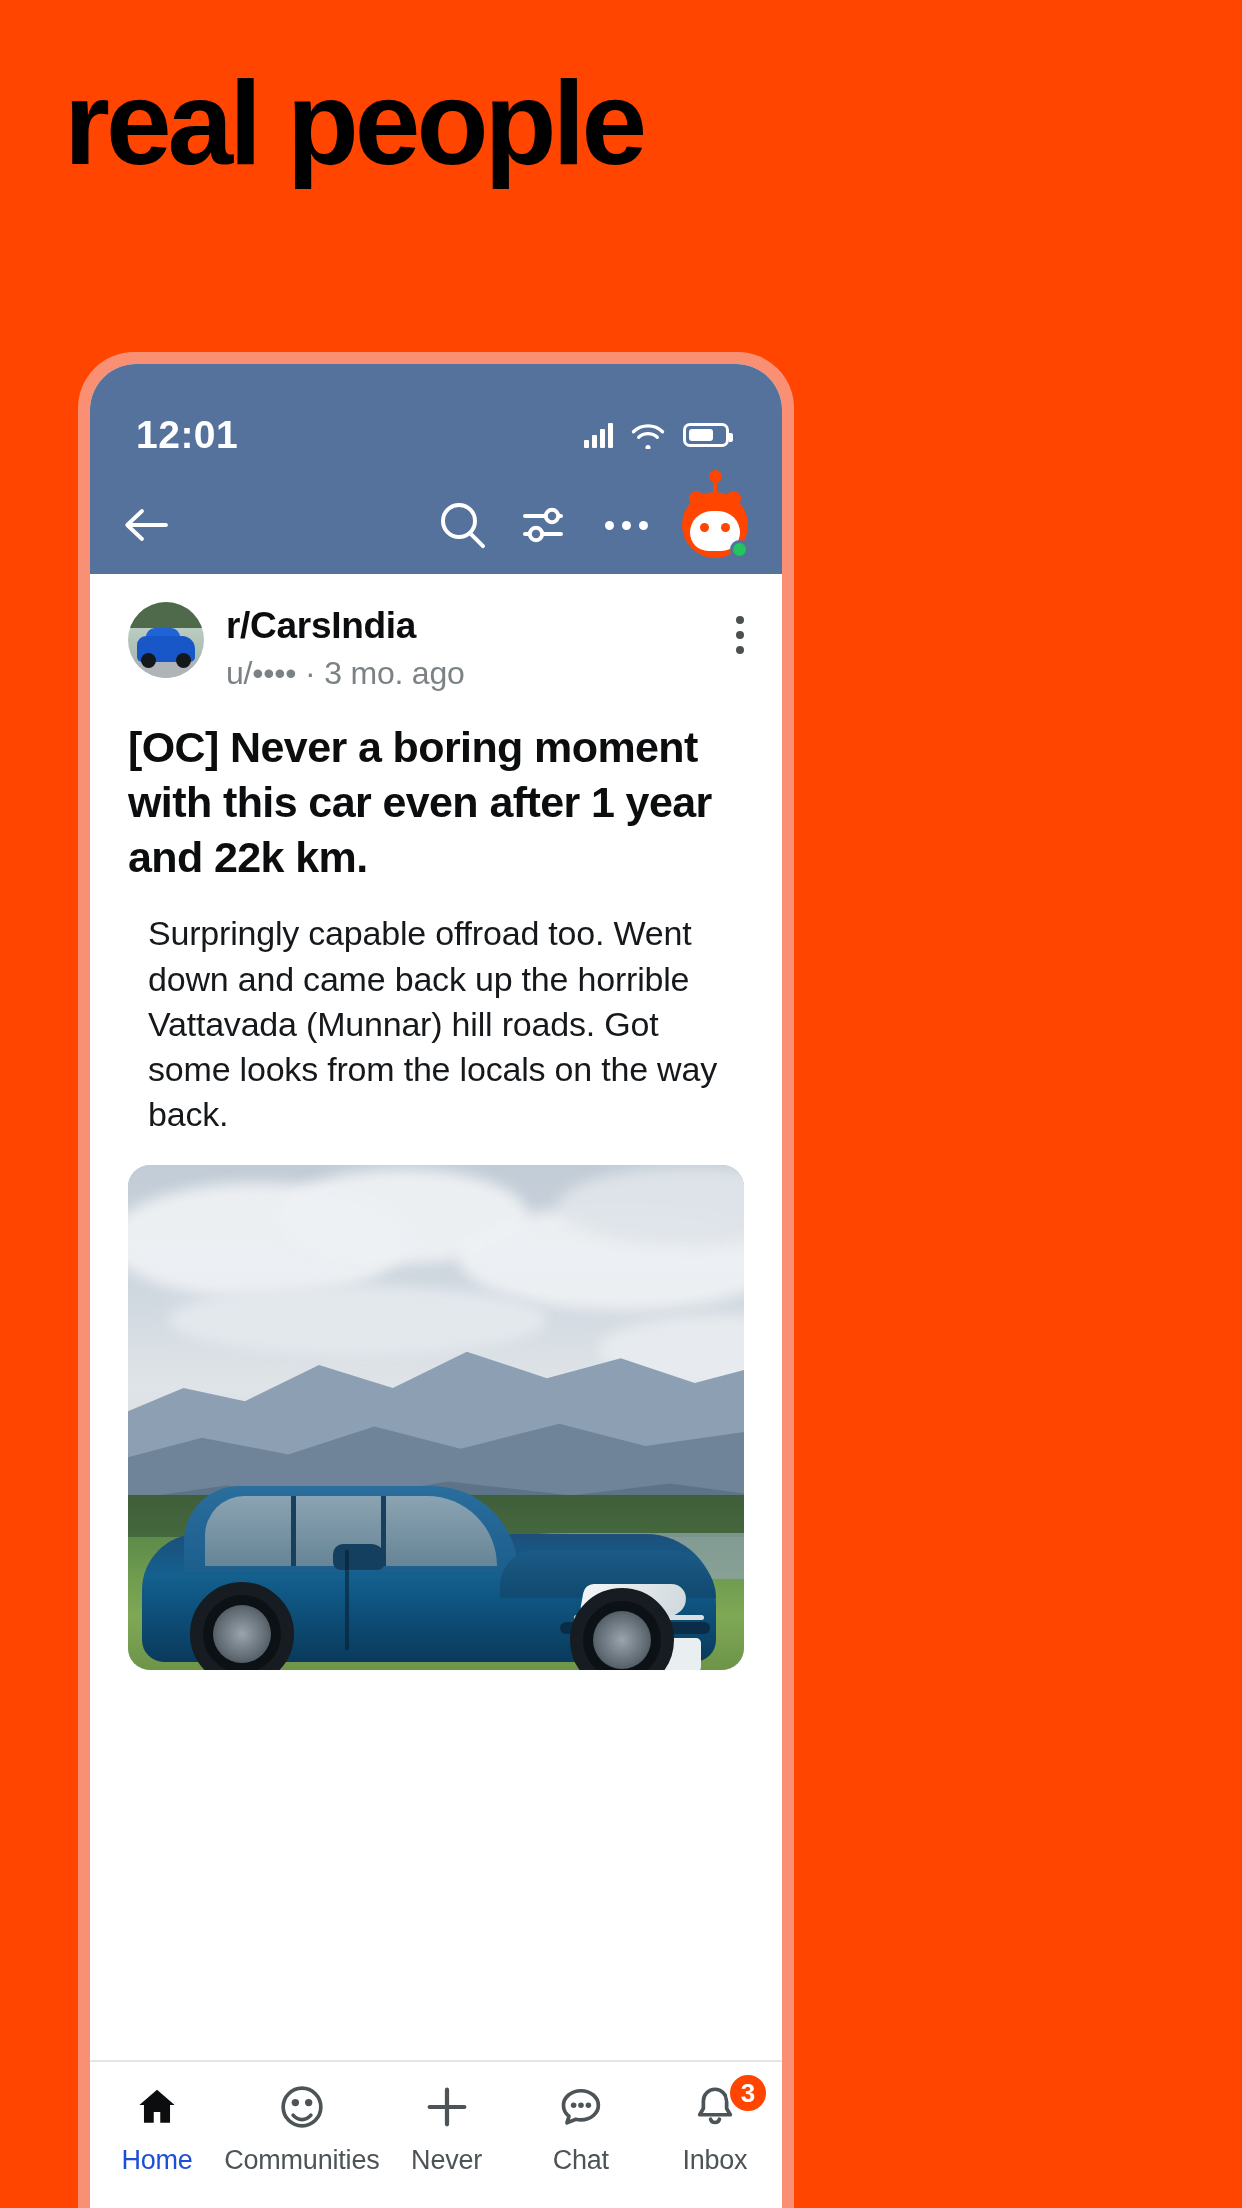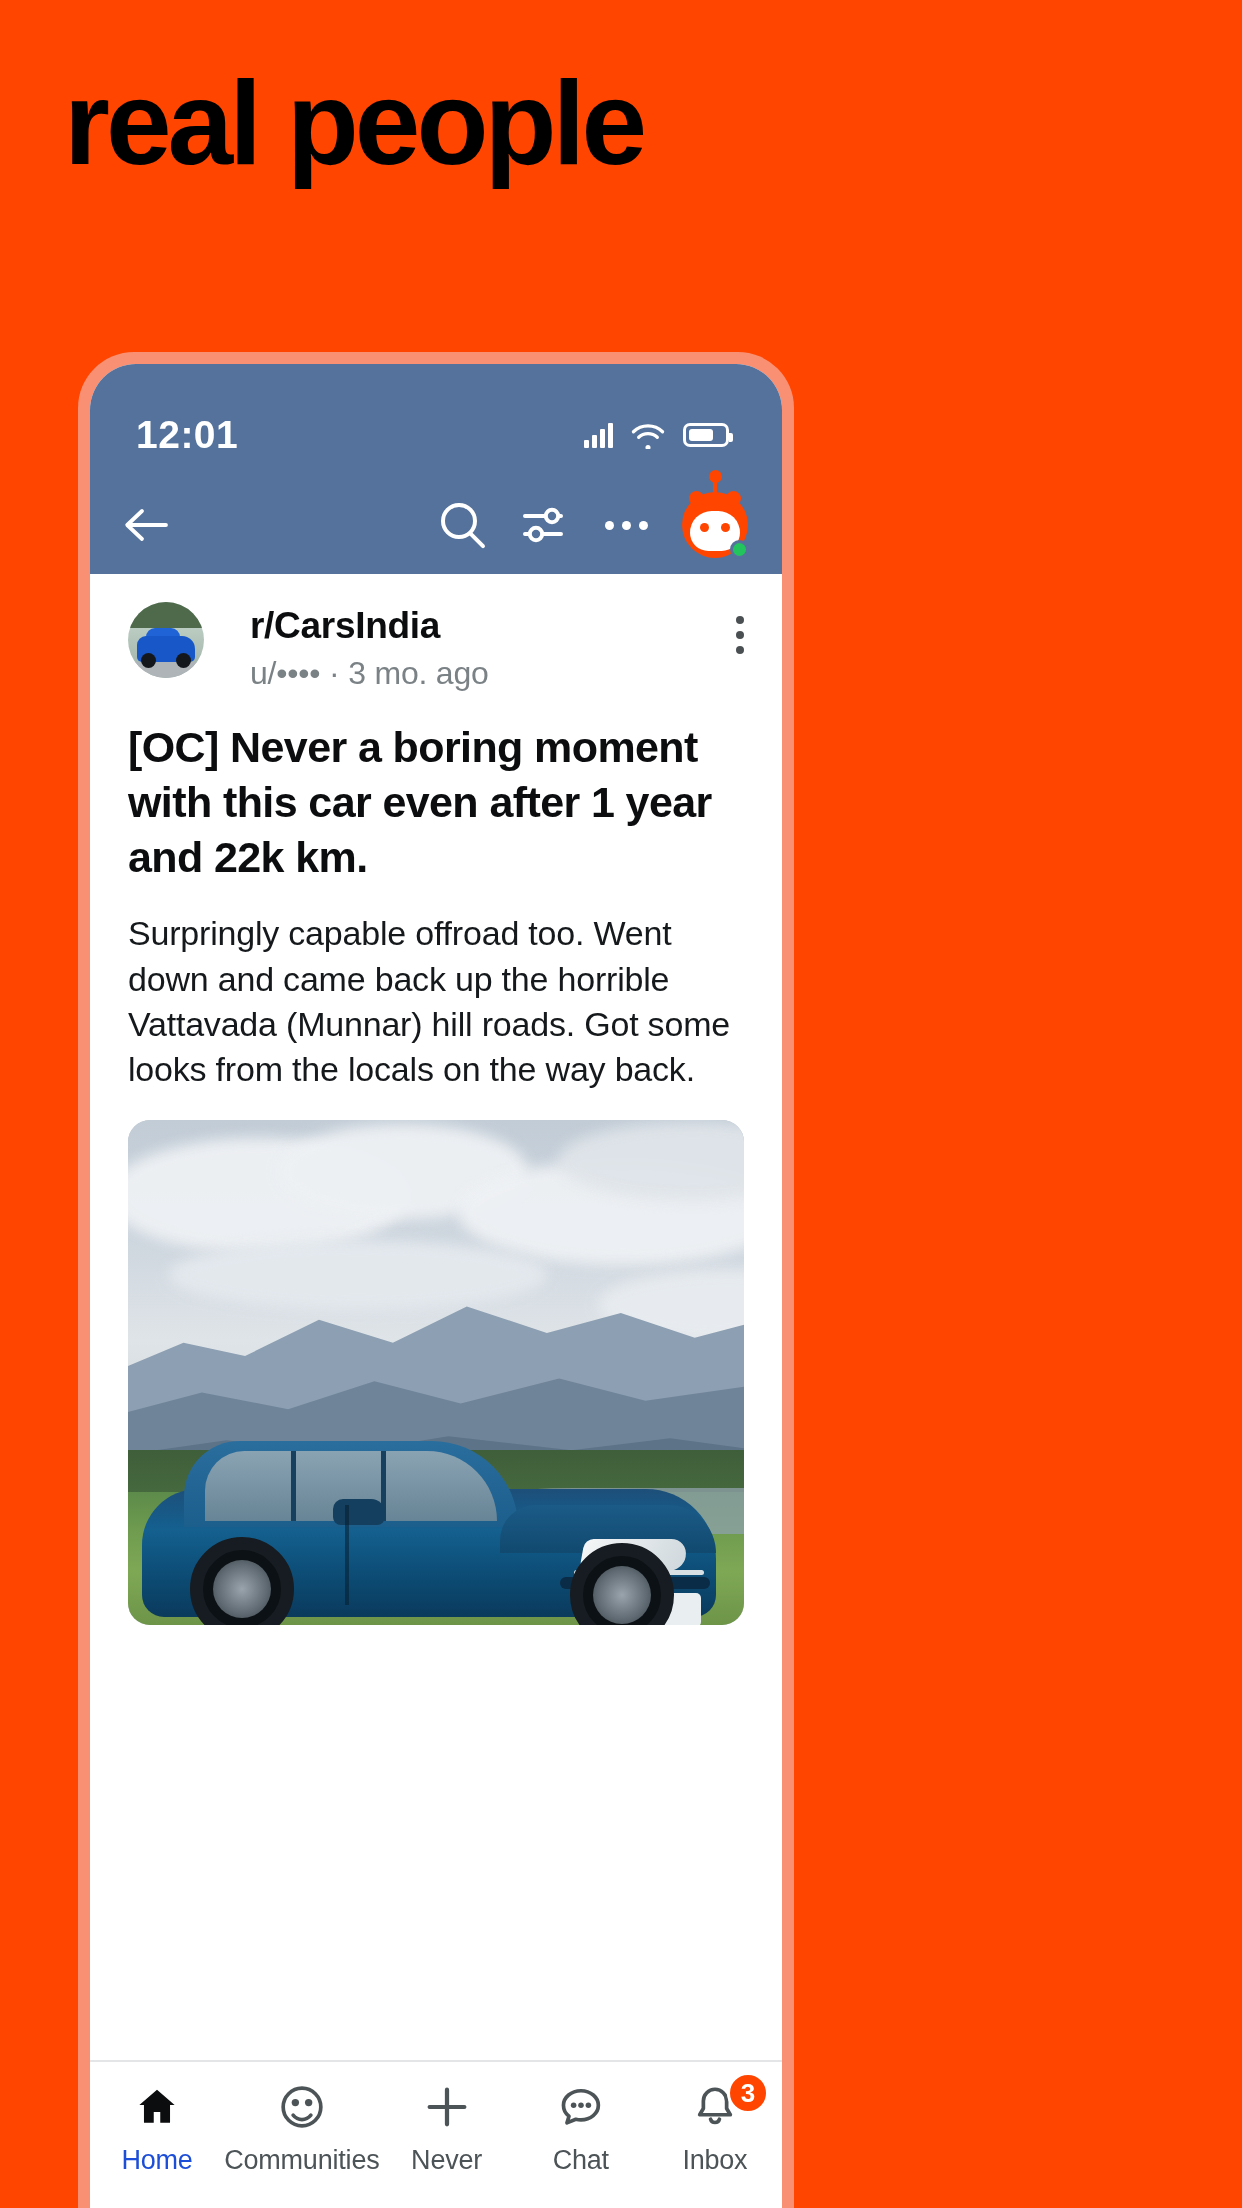--- a/index.html
+++ b/index.html
@@ -111,21 +111,21 @@
     position:absolute; width:13px; height:13px; background:#FF4500; border-radius:50%; top:-22px; left:50%; margin-left:-6px;
   }
   .online-dot {
     position:absolute; right:-1px; bottom:-1px;
     width:19px; height:19px; border-radius:50%;
     background:#21C45D; border:3px solid #54729B;
   }
 
   
   .post { background:#fff; padding:28px 38px 0 38px; }
-  .post-head { display:flex; align-items:flex-start;gap:24px; }
+  .post-head { display:flex; align-items:flex-start; }
   .sub-avatar {
     width:76px; height:76px; border-radius:50%;
     overflow:hidden; flex:0 0 auto; margin-right:22px;
     background:linear-gradient(#c9d6cf 0%, #b6c8bd 45%, #9fb0a6 100%);
     position:relative;
   }
   .sub-avatar .car {
     position:absolute; left:9px; bottom:16px; width:58px; height:26px;
     background:#1757C8; border-radius:9px 13px 5px 5px;
   }
@@ -143,21 +143,21 @@
   .sub-user { font-size:32px; color:#7b8286; line-height:1.3; margin-top:5px; letter-spacing:-0.2px; }
   .post-overflow { flex:0 0 auto; display:flex; flex-direction:column; gap:7px; align-items:center; padding-top:14px; }
   .post-overflow span { width:8px; height:8px; border-radius:50%; background:#4a4f52; display:block; }
 
   .post-title {
     font-size:43px; font-weight:bold; color:#0b0d0e;
     line-height:1.28; margin-top:26px; letter-spacing:-0.6px;
   }
   .post-body {
     font-size:34px; color:#16191c; line-height:1.33;
-    margin-top:26px; letter-spacing:-0.2px;
+    margin-top:26px; letter-spacing:-0.2px;margin-left:20px;
   }
 
   
   .post-photo {
     margin:28px 0 0 0;
     height:505px;
     border-radius:22px;
     overflow:hidden;
     position:relative;
     background:#b9c3cc;

